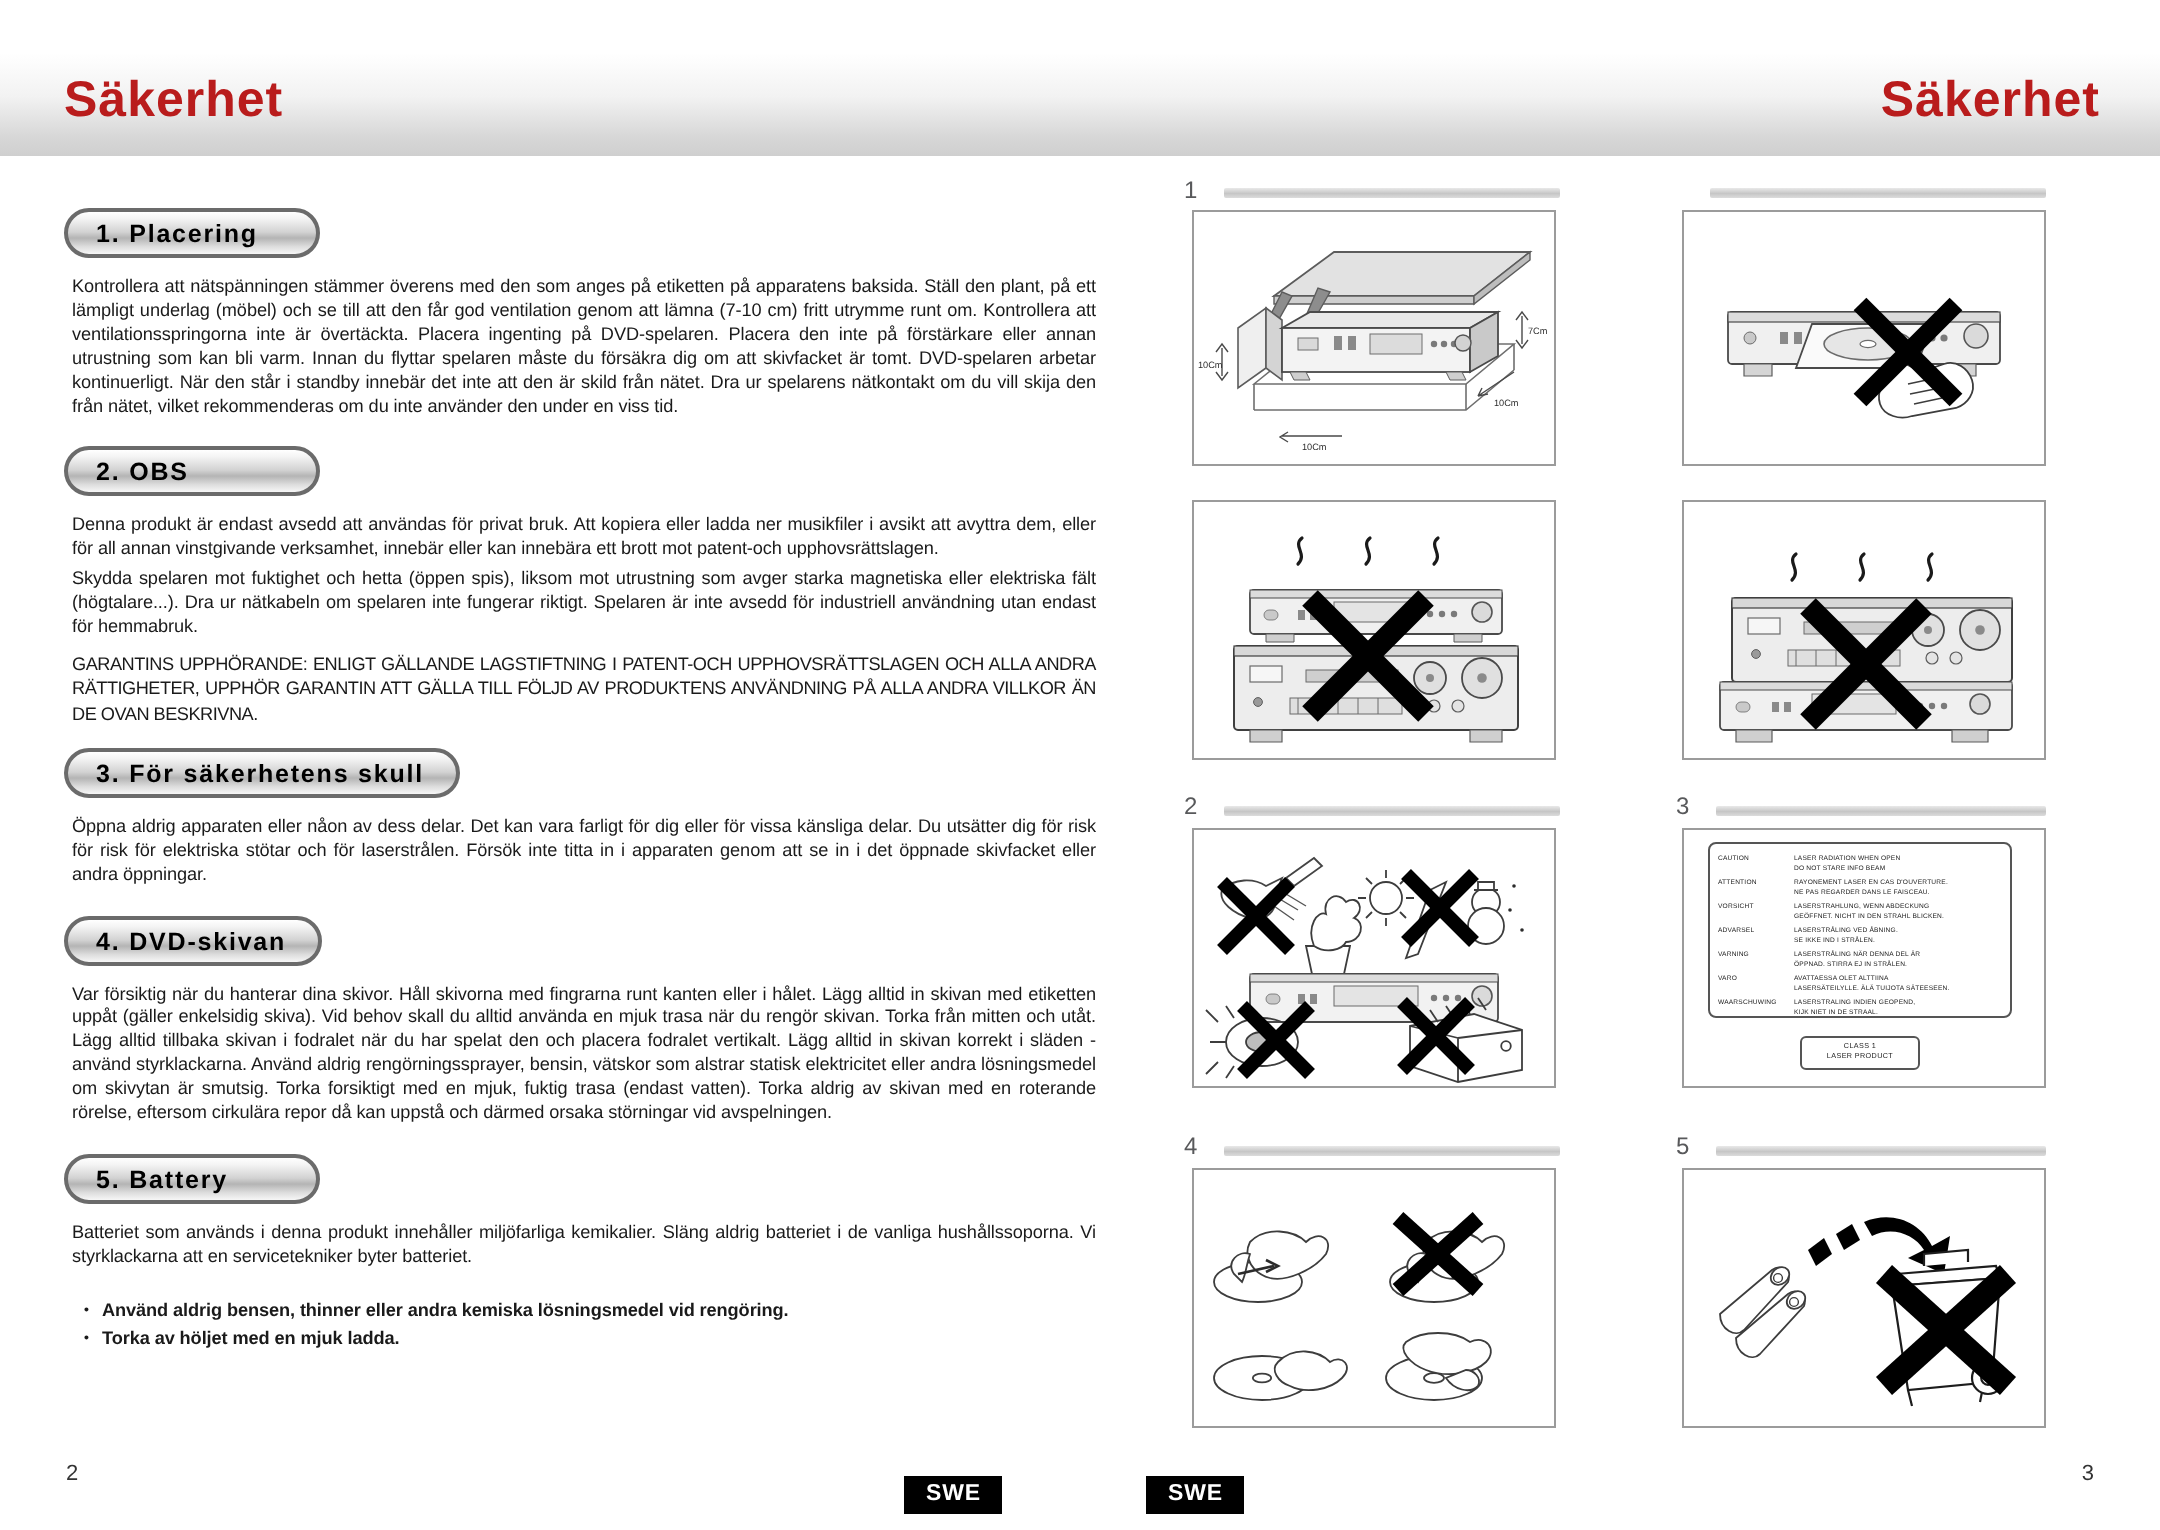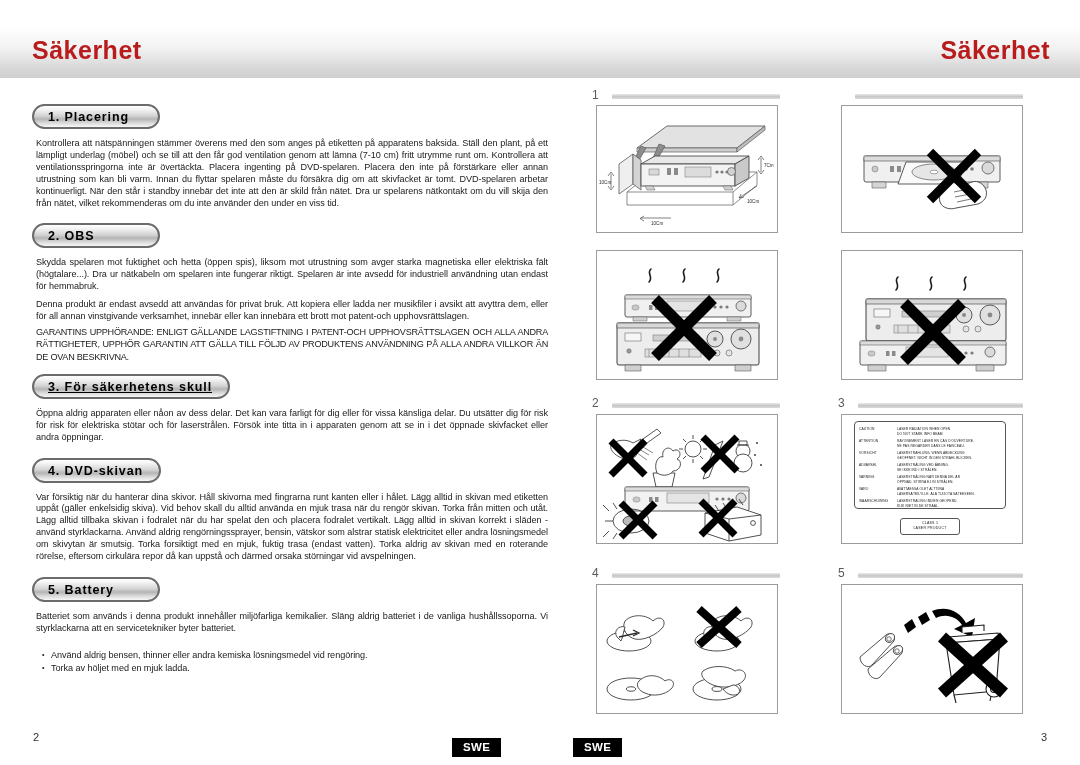--- a/index.html
+++ b/index.html
@@ -57,40 +57,41 @@
     border: 2px solid #6b6b6b;
     background: linear-gradient(to bottom, #ffffff 0%, #f4f4f4 16%, #d2d2d2 48%, #b4b4b4 62%, #dcdcdc 82%, #f7f7f7 100%);
     font-size: 12.5px;
     font-weight: bold;
     color: #000;
     letter-spacing: 0.9px;
     box-sizing: border-box;
     white-space: nowrap;
     margin-bottom: 9px;
   }
-  .pill-wide { min-width: 172px; text-decoration: underline; }
+  .pill-wide { min-width: 172px; }
   .body-text {
     font-size: 9.1px;
     line-height: 11.9px;
     color: #1a1a1a;
     text-align: justify;
     margin: 0 0 6px 4px;
     letter-spacing: -0.05px;
   }
   .body-text.caps {
     letter-spacing: -0.25px;
     line-height: 12.3px;
   }
   .body-text.tight { margin-bottom: 3px; }
   .bullet-line {
     font-size: 9.1px;
     line-height: 12px;
     color: #1a1a1a;
     margin: 0 0 1px 10px;
     letter-spacing: -0.05px;
+    font-weight: bold;
   }
   .bullet-line:before {
     content: "\2022";
     display: inline-block;
     width: 9px;
     font-size: 7px;
     vertical-align: 1px;
   }
   .sec-gap { height: 8px; }
 
@@ -151,22 +152,22 @@
   <div class="left-col">
 
     
     <div class="pill">1. Placering</div>
     <p class="body-text">Kontrollera att nätspänningen stämmer överens med den som anges på etiketten på apparatens baksida. Ställ den plant, på ett lämpligt underlag (möbel) och se till att den får god ventilation genom att lämna (7-10 cm) fritt utrymme runt om. Kontrollera att ventilationsspringorna inte är övertäckta. Placera ingenting på DVD-spelaren. Placera den inte på förstärkare eller annan utrustning som kan bli varm. Innan du flyttar spelaren måste du försäkra dig om att skivfacket är tomt. DVD-spelaren arbetar kontinuerligt. När den står i standby innebär det inte att den är skild från nätet. Dra ur spelarens nätkontakt om du vill skija den från nätet, vilket rekommenderas om du inte använder den under en viss tid.</p>
 
     <div class="sec-gap"></div>
 
     
     <div class="pill">2. OBS</div>
+    <p class="body-text tight">Denna produkt är endast avsedd att användas för privat bruk. Att kopiera eller ladda ner musikfiler i avsikt att avyttra dem, eller för all annan vinstgivande verksamhet, innebär eller kan innebära ett brott mot patent-och upphovsrättslagen.</p>
     <p class="body-text">Skydda spelaren mot fuktighet och hetta (öppen spis), liksom mot utrustning som avger starka magnetiska eller elektriska fält (högtalare...). Dra ur nätkabeln om spelaren inte fungerar riktigt. Spelaren är inte avsedd för industriell användning utan endast för hemmabruk.</p>
-    <p class="body-text tight">Denna produkt är endast avsedd att användas för privat bruk. Att kopiera eller ladda ner musikfiler i avsikt att avyttra dem, eller för all annan vinstgivande verksamhet, innebär eller kan innebära ett brott mot patent-och upphovsrättslagen.</p>
     <p class="body-text caps tight">GARANTINS UPPHÖRANDE: ENLIGT GÄLLANDE LAGSTIFTNING I PATENT-OCH UPPHOVSRÄTTSLAGEN OCH ALLA ANDRA RÄTTIGHETER, UPPHÖR GARANTIN ATT GÄLLA TILL FÖLJD AV PRODUKTENS ANVÄNDNING PÅ ALLA ANDRA VILLKOR ÄN DE OVAN BESKRIVNA.</p>
 
     <div class="sec-gap"></div>
 
     
     <div class="pill pill-wide">3. För säkerhetens skull</div>
     <p class="body-text">Öppna aldrig apparaten eller nåon av dess delar. Det kan vara farligt för dig eller för vissa känsliga delar. Du utsätter dig för risk för risk för elektriska stötar och för laserstrålen. Försök inte titta in i apparaten genom att se in i det öppnade skivfacket eller andra öppningar.</p>
 
     <div class="sec-gap"></div>
 

